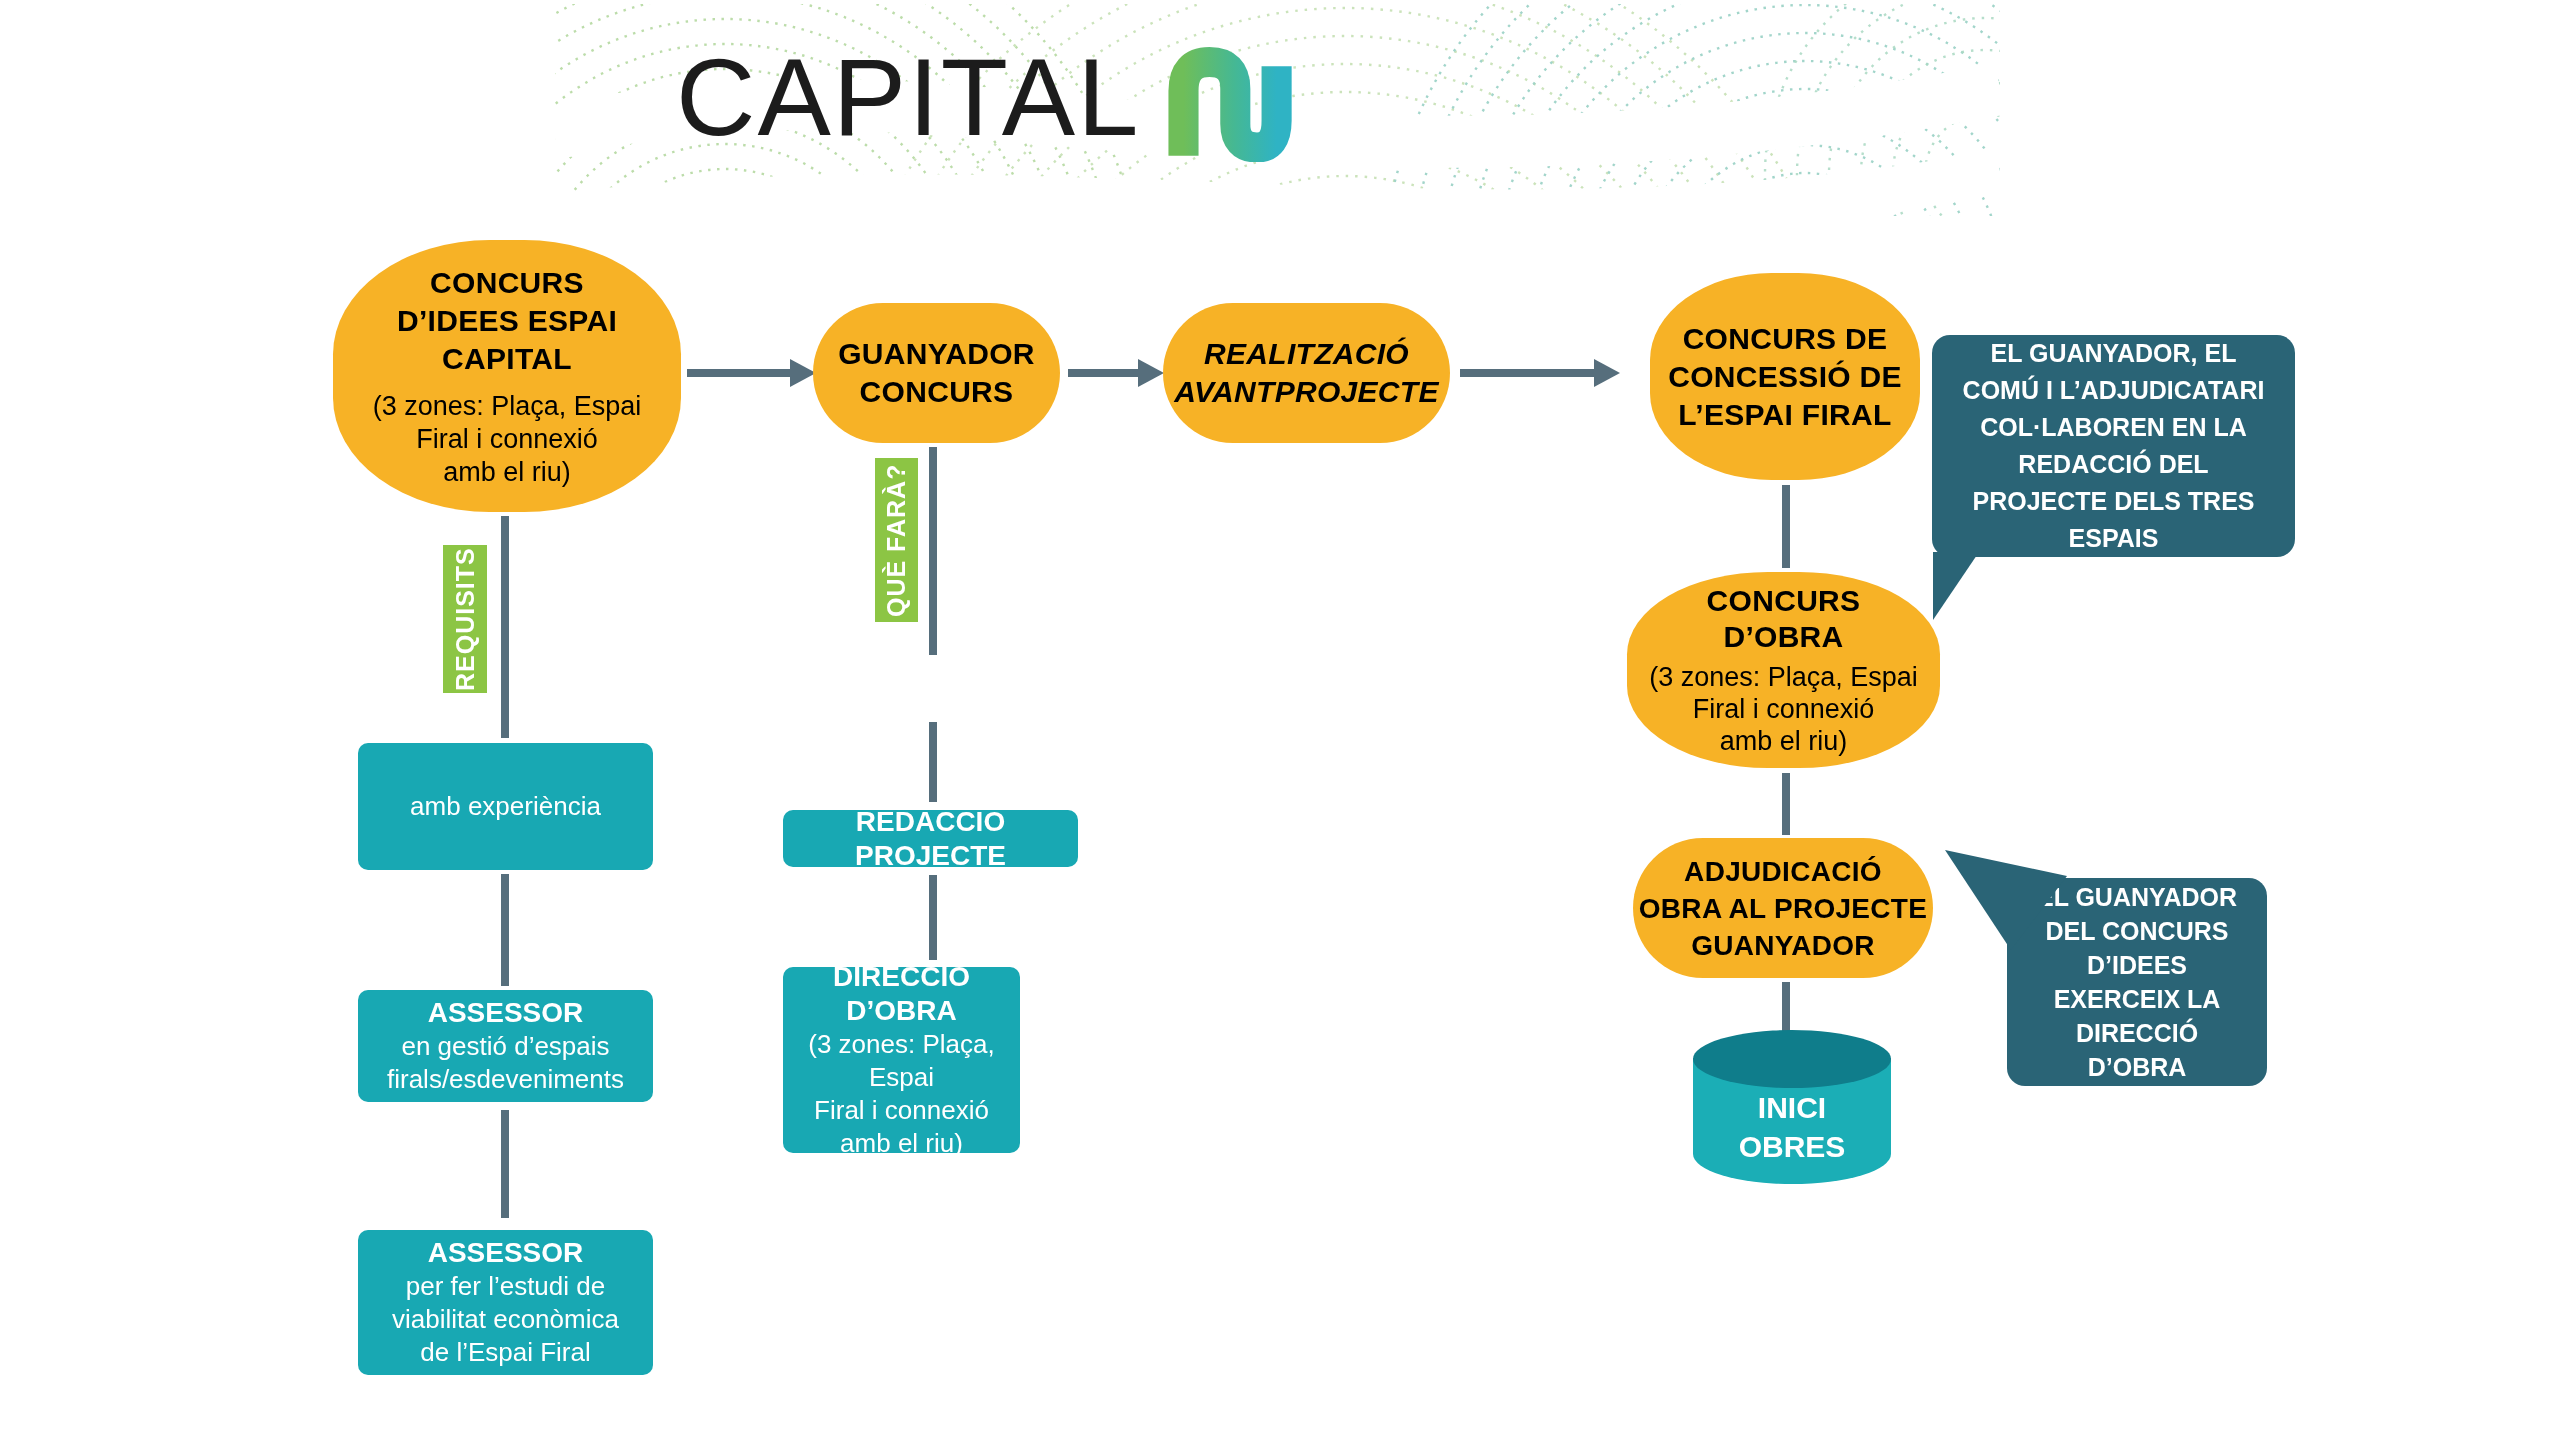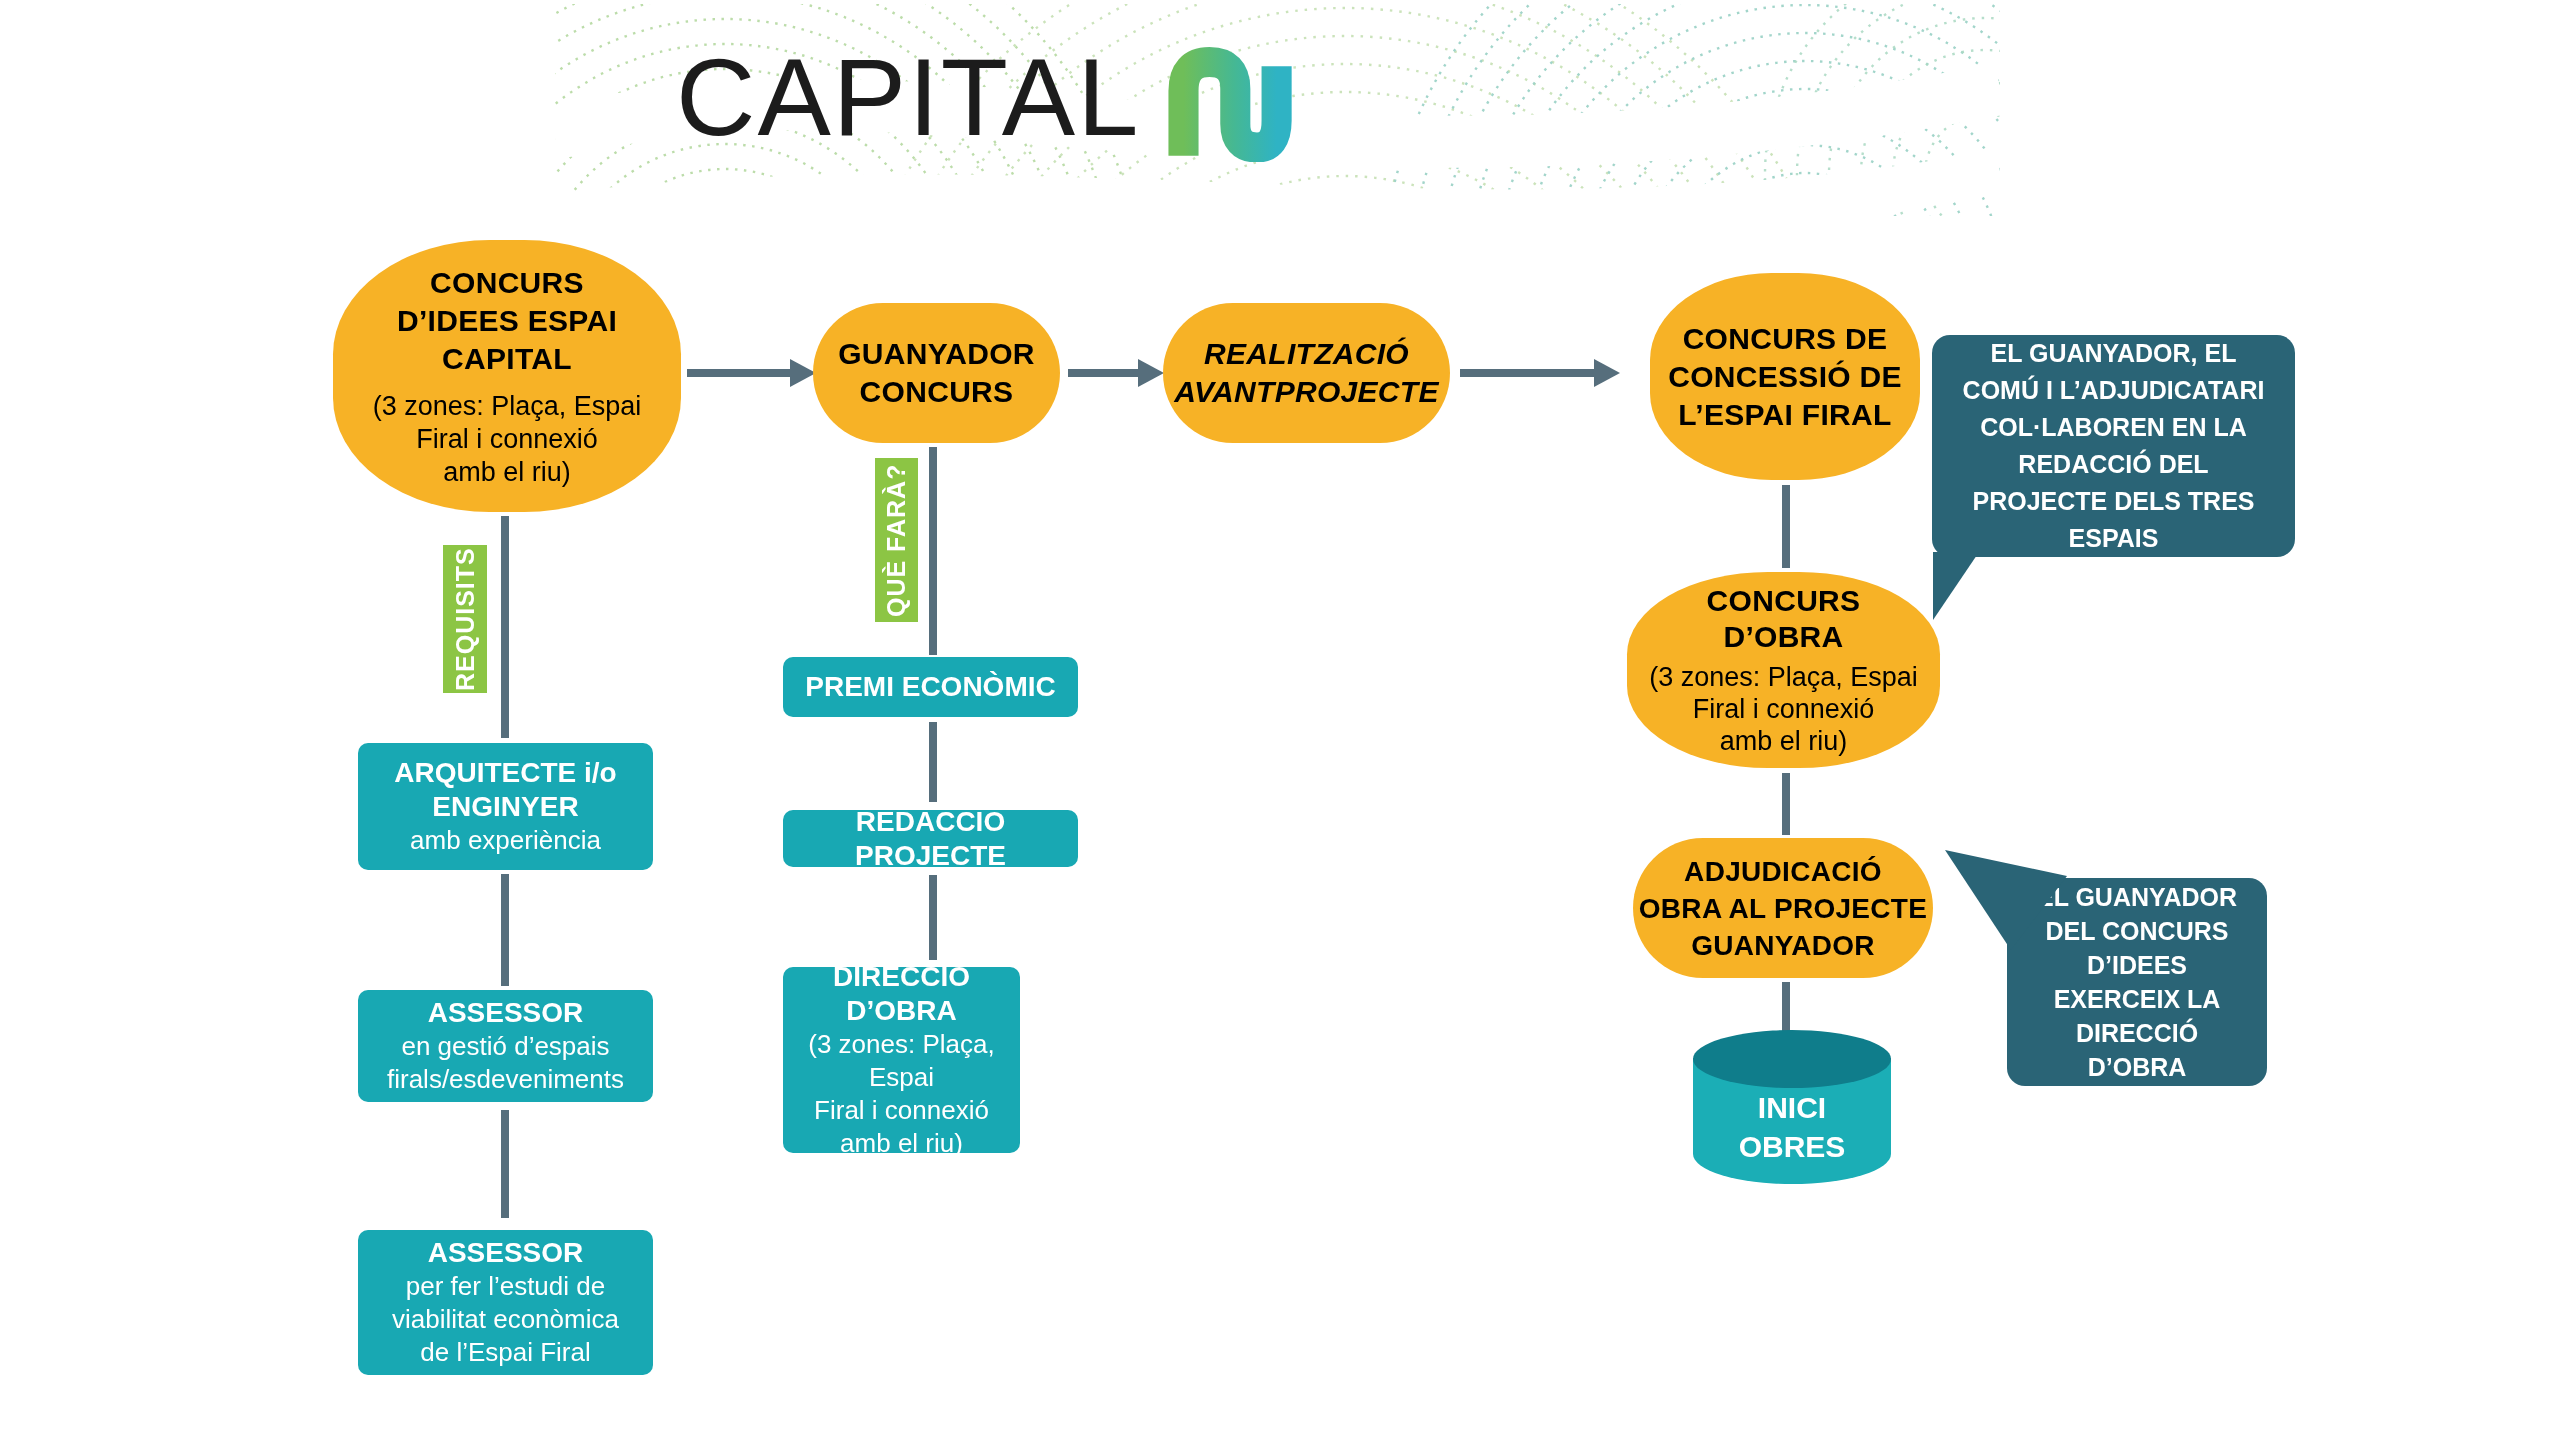--- a/index.html
+++ b/index.html
@@ -159,22 +159,20 @@
 CONCESSIÓ DE
 L’ESPAI FIRAL</p>
   </div>
 
   <div class="vline" style="left:501px;top:516px;height:222px;"></div>
   <div class="glabel" style="left:443px;top:545px;width:44px;height:148px;">
     <span>REQUISITS</span>
   </div>
 
   <div class="box" style="left:358px;top:743px;width:295px;height:127px;">
-    <p class="t txt">ARQUITECTE i/o
-ENGINYER</p>
     <p class="s txt">amb experiència</p>
   </div>
 
   <div class="vline" style="left:501px;top:874px;height:112px;"></div>
 
   <div class="box" style="left:358px;top:990px;width:295px;height:112px;">
     <p class="t txt">ASSESSOR</p>
     <p class="s txt">en gestió d’espais
 firals/esdeveniments</p>
   </div>
@@ -186,23 +184,20 @@
     <p class="s txt">per fer l’estudi de
 viabilitat econòmica
 de l’Espai Firal</p>
   </div>
 
   <div class="vline" style="left:929px;top:447px;height:208px;"></div>
   <div class="glabel" style="left:875px;top:458px;width:43px;height:164px;">
     <span>QUÈ FARÀ?</span>
   </div>
 
-  <div class="box" style="left:783px;top:657px;width:295px;height:60px;">
-    <p class="t txt">PREMI ECONÒMIC</p>
-  </div>
 
   <div class="vline" style="left:929px;top:722px;height:80px;"></div>
 
   <div class="box" style="left:783px;top:810px;width:295px;height:57px;">
     <p class="t txt">REDACCIÓ PROJECTE</p>
   </div>
 
   <div class="vline" style="left:929px;top:875px;height:85px;"></div>
 
   <div class="box" style="left:783px;top:967px;width:237px;height:186px;">

